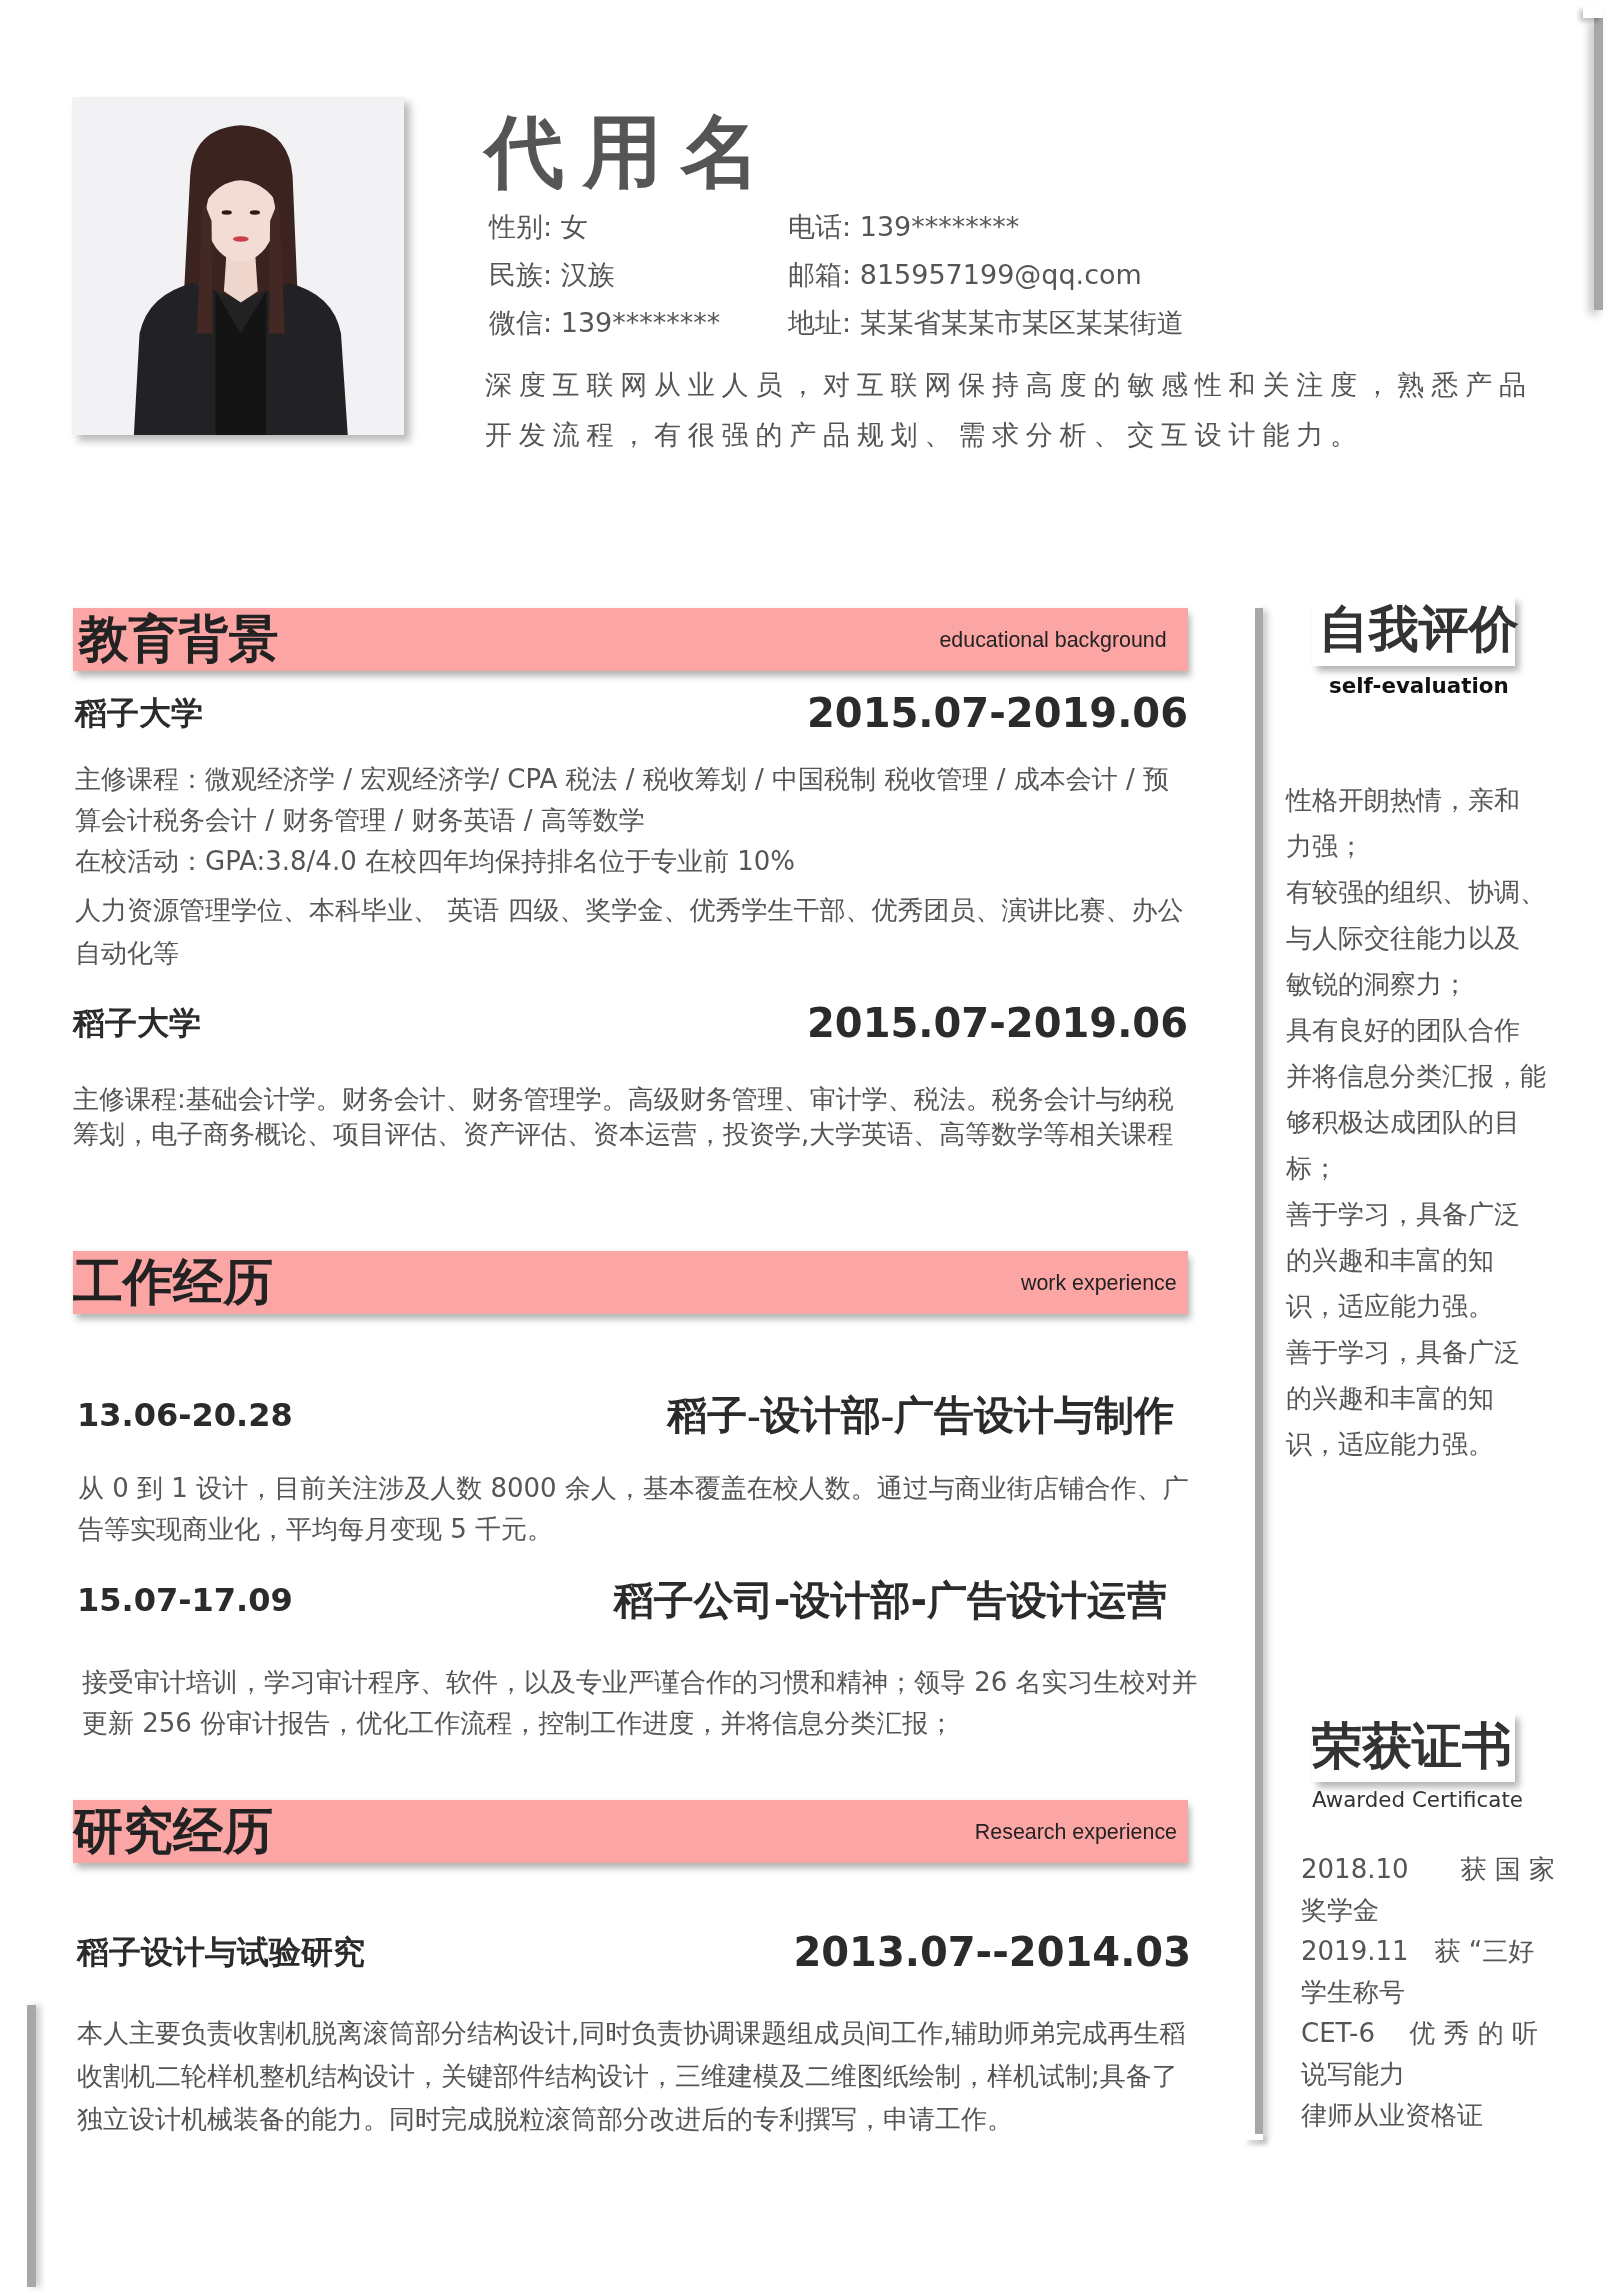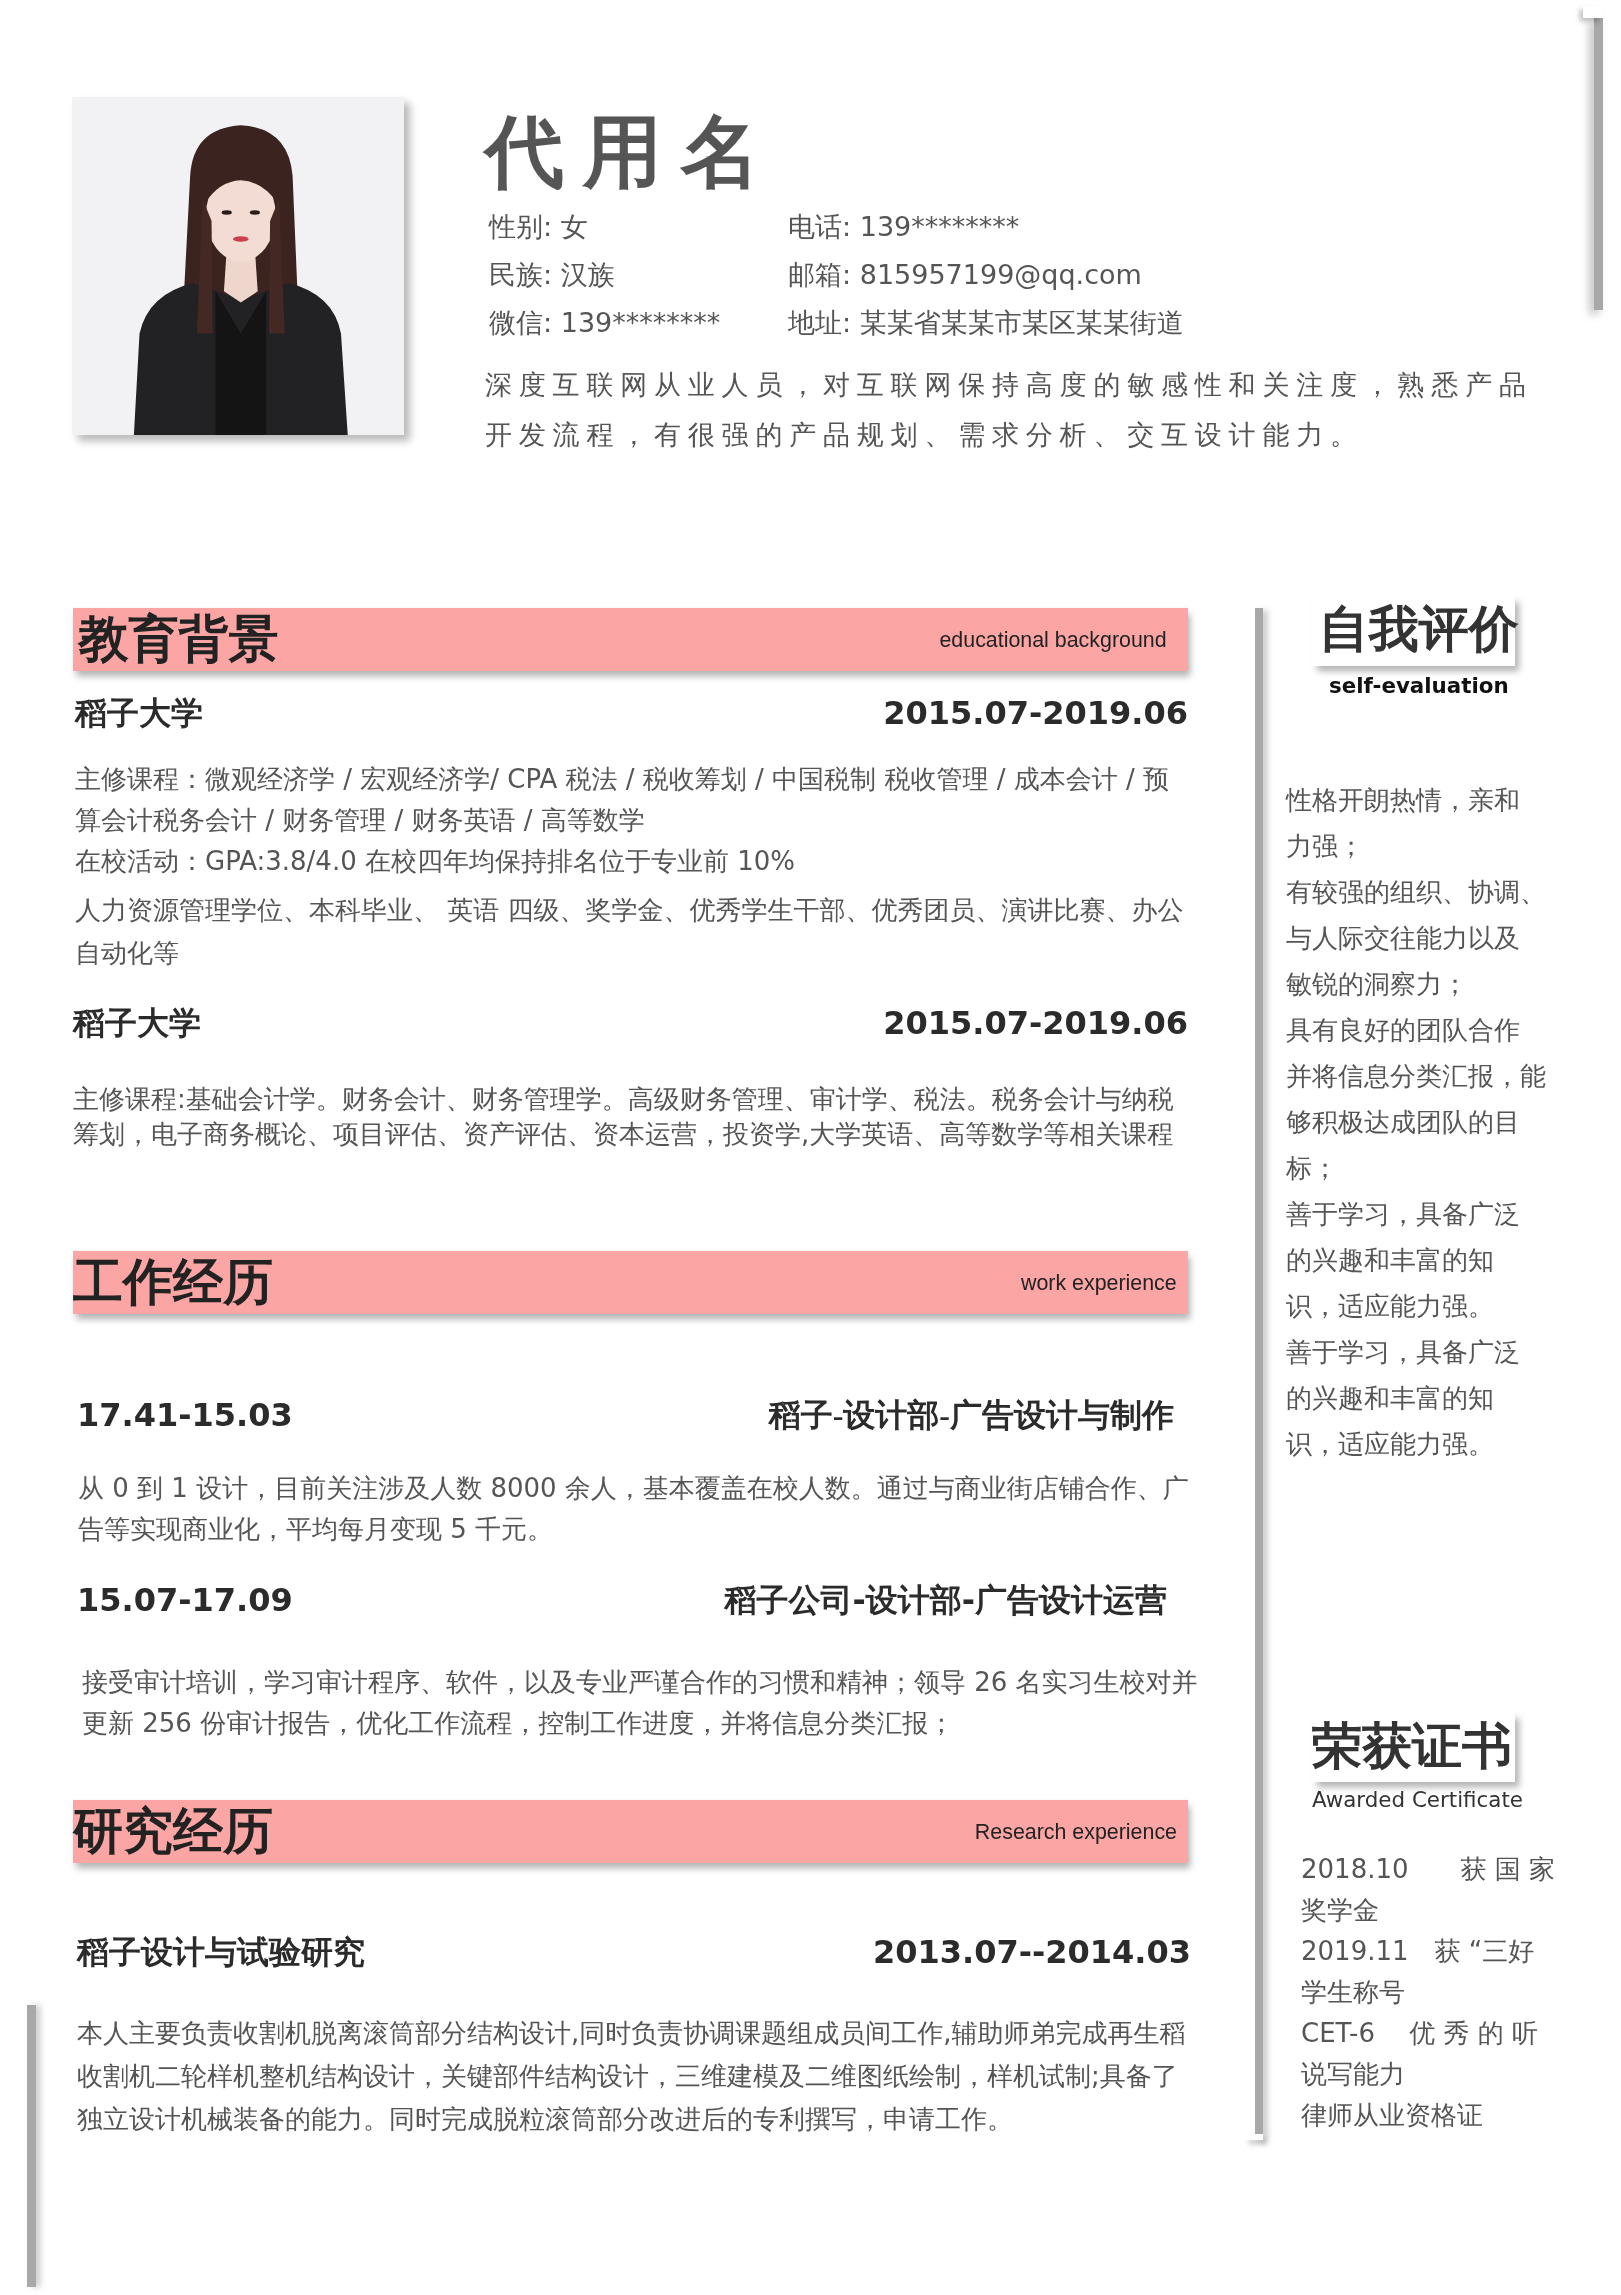--- a/index.html
+++ b/index.html
@@ -22,21 +22,21 @@
   .name { left: 485px; top: 107px; font-size: 79px; font-weight: bold; color: #555555; letter-spacing: 19px; line-height: 90px; font-family: "DejaVu Sans", sans-serif; }
   .info-row { font-size: 27px; color: #555555; line-height: 34px; white-space: nowrap; }
   .summary { left: 485px; top: 360px; width: 1048px; font-size: 27px; line-height: 50px; color: #555555; letter-spacing: 6.8px; }
 
   
   .sec-bar { left: 73px; width: 1115px; height: 63px; background: #fca5a5; box-shadow: 3.4px 5.6px 6.8px rgba(0,0,0,0.3), 0 -1.1px 3.4px rgba(0,0,0,0.04); }
   .sec-title { position: absolute; left: 5.6px; top: 3.4px; font-size: 50px; font-weight: bold; color: #222222; line-height: 56px; }
   .sec-sub { position: absolute; right: 21.4px; top: 19px; font-size: 21.4px; color: #222222; line-height: 27px; font-family: "Liberation Sans", sans-serif; }
 
   .entry-left { font-size: 32px; font-weight: bold; color: #2b2b2b; line-height: 39px; white-space: nowrap; }
-  .entry-right { font-size: 32px; font-weight: bold; color: #2b2b2b; line-height: 39px; white-space: nowrap; text-align: center; }
+  .entry-right { font-size: 40px; font-weight: bold; color: #2b2b2b; line-height: 39px; white-space: nowrap; text-align: center; }
   .para { font-size: 26px; color: #555555; line-height: 41px; }
 
   
   .side-bar { background: #ffffff; box-shadow: 4.5px 5.6px 6.8px rgba(0,0,0,0.3); }
   .side-title { font-size: 50px; font-weight: bold; color: #333333; line-height: 62px; white-space: nowrap; }
   .side-sub { font-size: 21.4px; color: #111111; line-height: 27px; white-space: nowrap; }
   .side-para { font-size: 26px; color: #555555; line-height: 46px; }
   .side-para div { white-space: nowrap; }
 </style>
 </head>
@@ -110,21 +110,21 @@
 
 <div class="abs entry-left" style="left:73px; top:1004px;">稻子大学</div>
 <div class="abs entry-right" style="right:434px; top:1004px;">2015.07-2019.06</div>
 <div class="abs para" style="left:73px; top:1064px; width:1115px; line-height:35px;margin-top:18px;">主修课程:基础会计学。财务会计、财务管理学。高级财务管理、审计学、税法。税务会计与纳税筹划，电子商务概论、项目评估、资产评估、资本运营，投资学,大学英语、高等数学等相关课程</div>
 
 <div class="abs sec-bar" style="top:1251px;">
   <div class="sec-title" style="left:0;">工作经历</div>
   <div class="sec-sub" style="right:11.3px;">work experience</div>
 </div>
 
-<div class="abs entry-left" style="left:77px; top:1396px;">17.41-15.03</div>
+<div class="abs entry-left" style="left:77px; top:1396px;">13.06-20.28</div>
 <div class="abs entry-right" style="right:448px; top:1396px;font-family:Liberation Serif, serif;">稻子-设计部-广告设计与制作</div>
 <div class="abs para" style="left:78px; top:1468px; width:1121px;">从 0 到 1 设计，目前关注涉及人数 8000 余人，基本覆盖在校人数。通过与商业街店铺合作、广告等实现商业化，平均每月变现 5 千元。</div>
 
 <div class="abs entry-left" style="left:77px; top:1581px;">15.07-17.09</div>
 <div class="abs entry-right" style="right:455px; top:1581px;margin-left:6px;">稻子公司-设计部-广告设计运营</div>
 <div class="abs para" style="left:82px; top:1662px; width:1121px;">接受审计培训，学习审计程序、软件，以及专业严谨合作的习惯和精神；领导 26 名实习生校对并更新 256 份审计报告，优化工作流程，控制工作进度，并将信息分类汇报；</div>
 
 <div class="abs sec-bar" style="top:1800px;">
   <div class="sec-title" style="left:0;">研究经历</div>
   <div class="sec-sub" style="right:11px;">Research experience</div>

